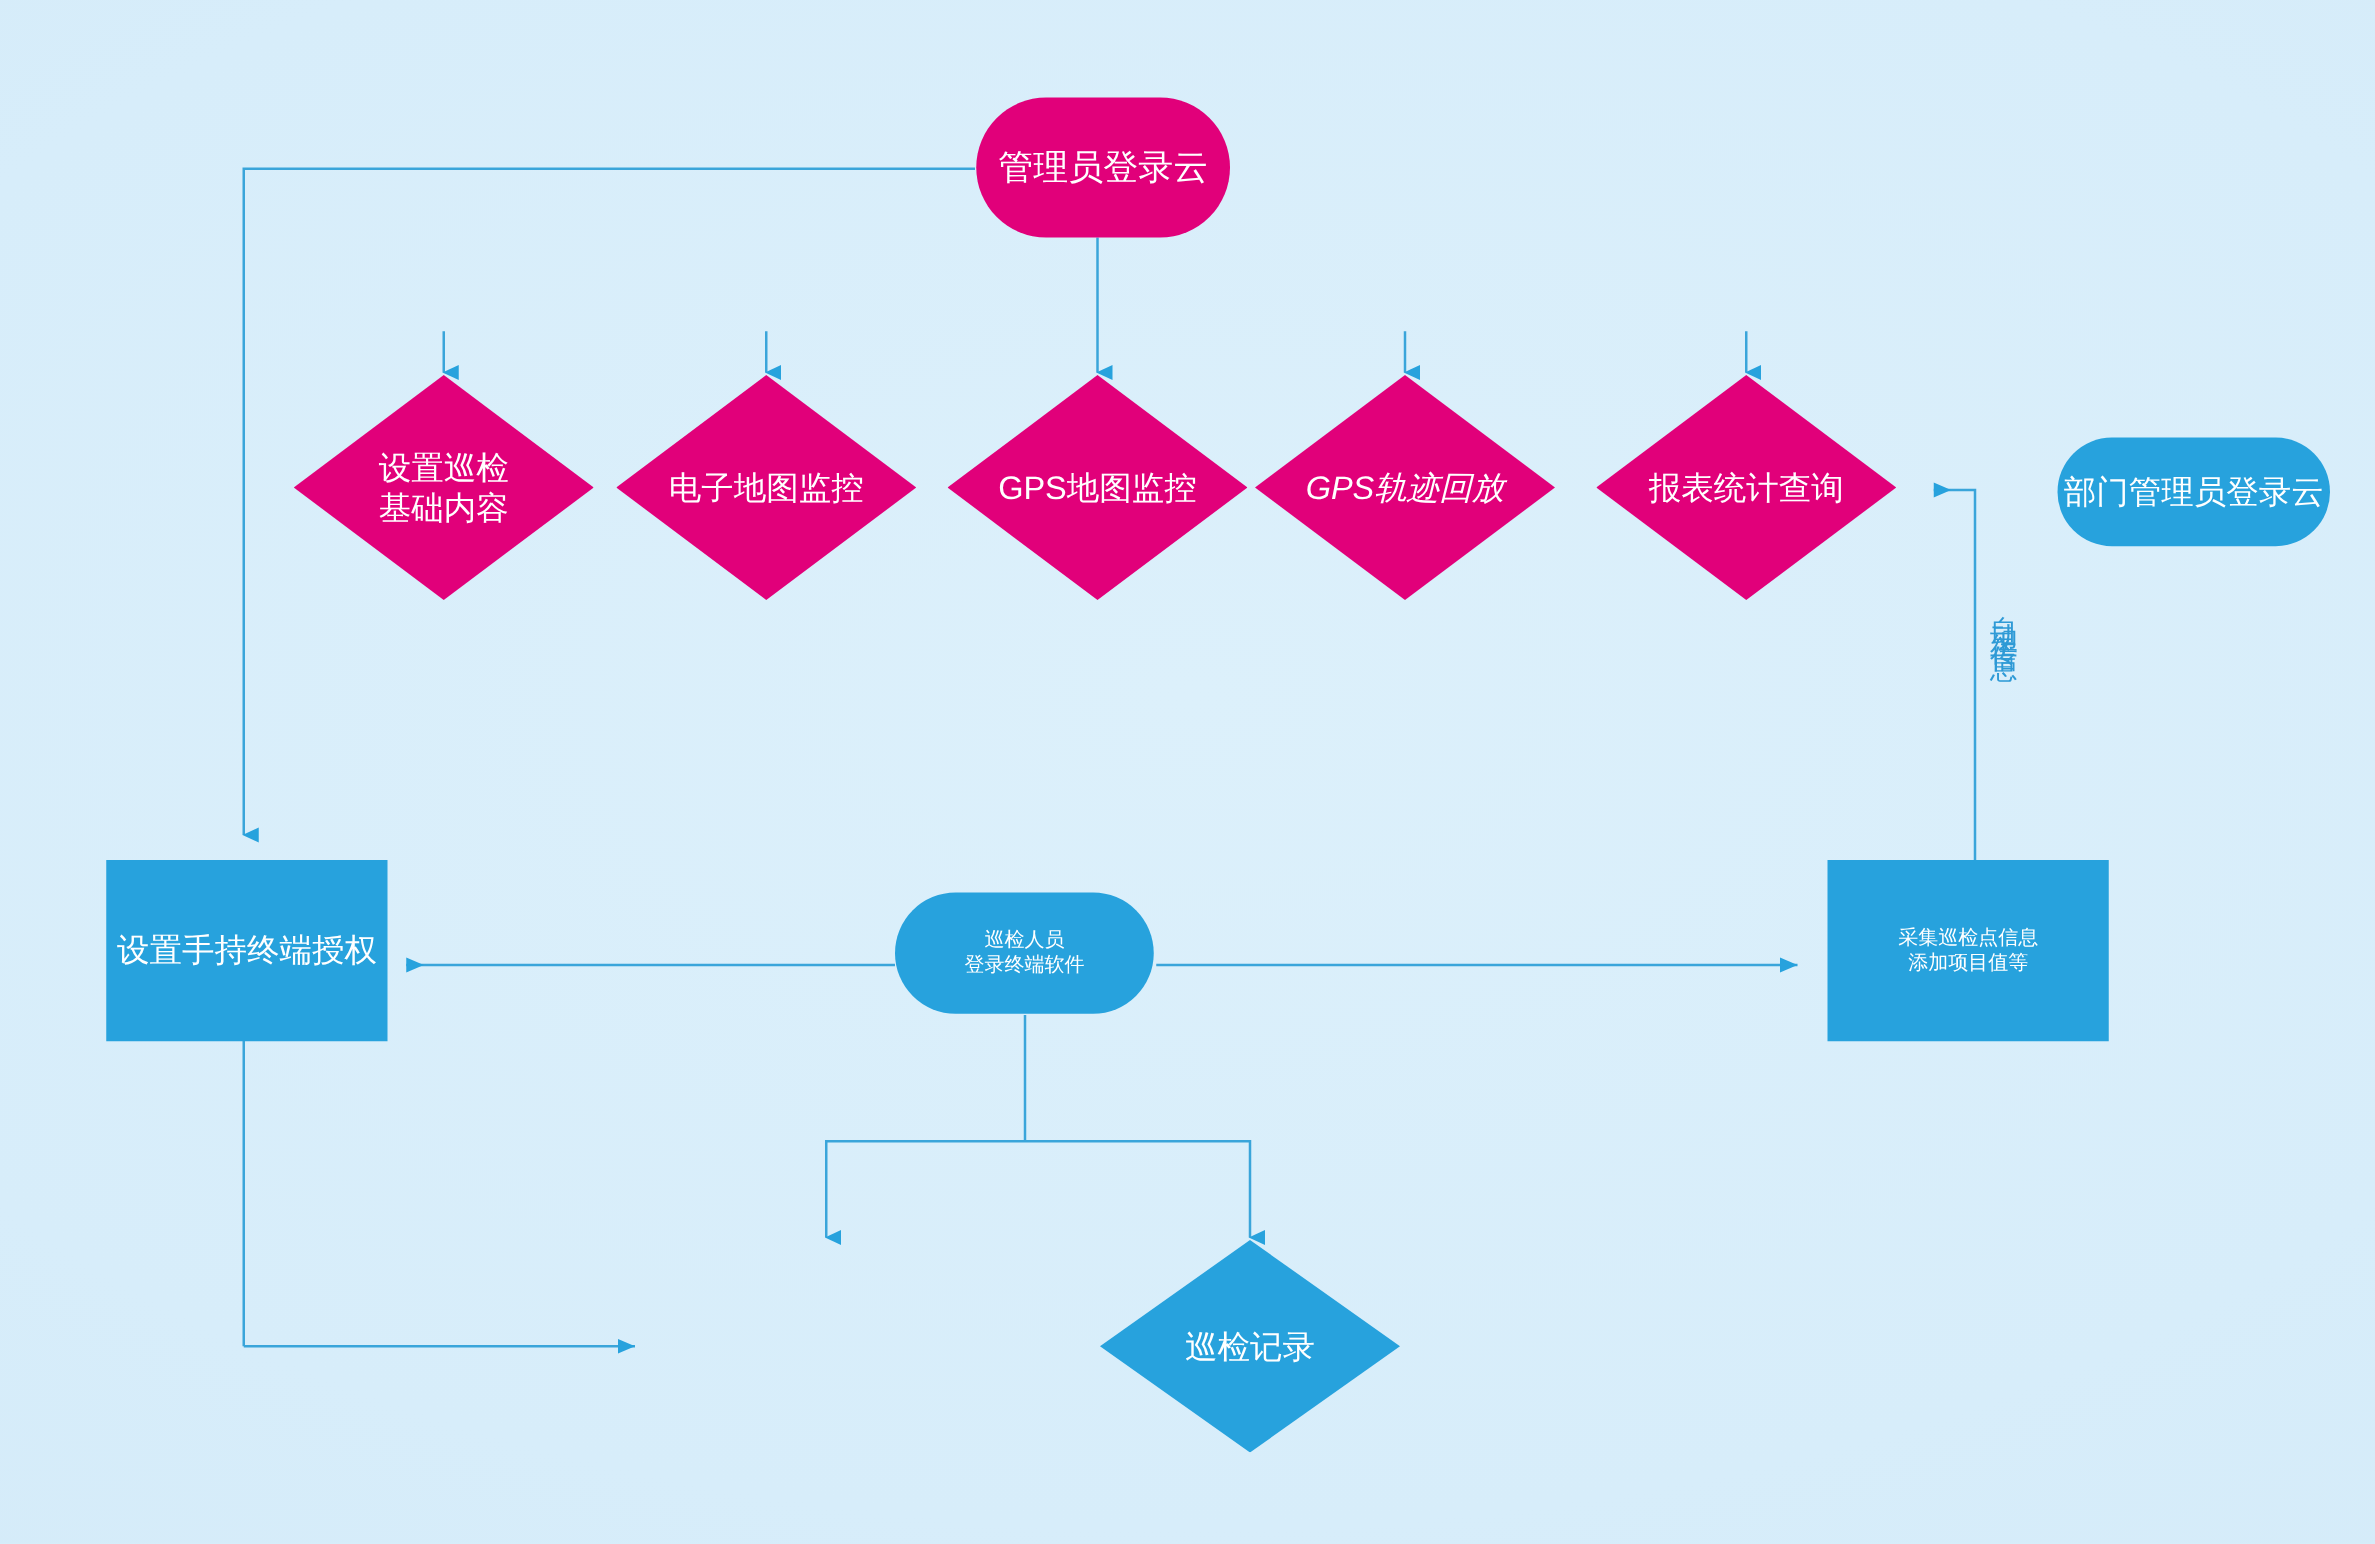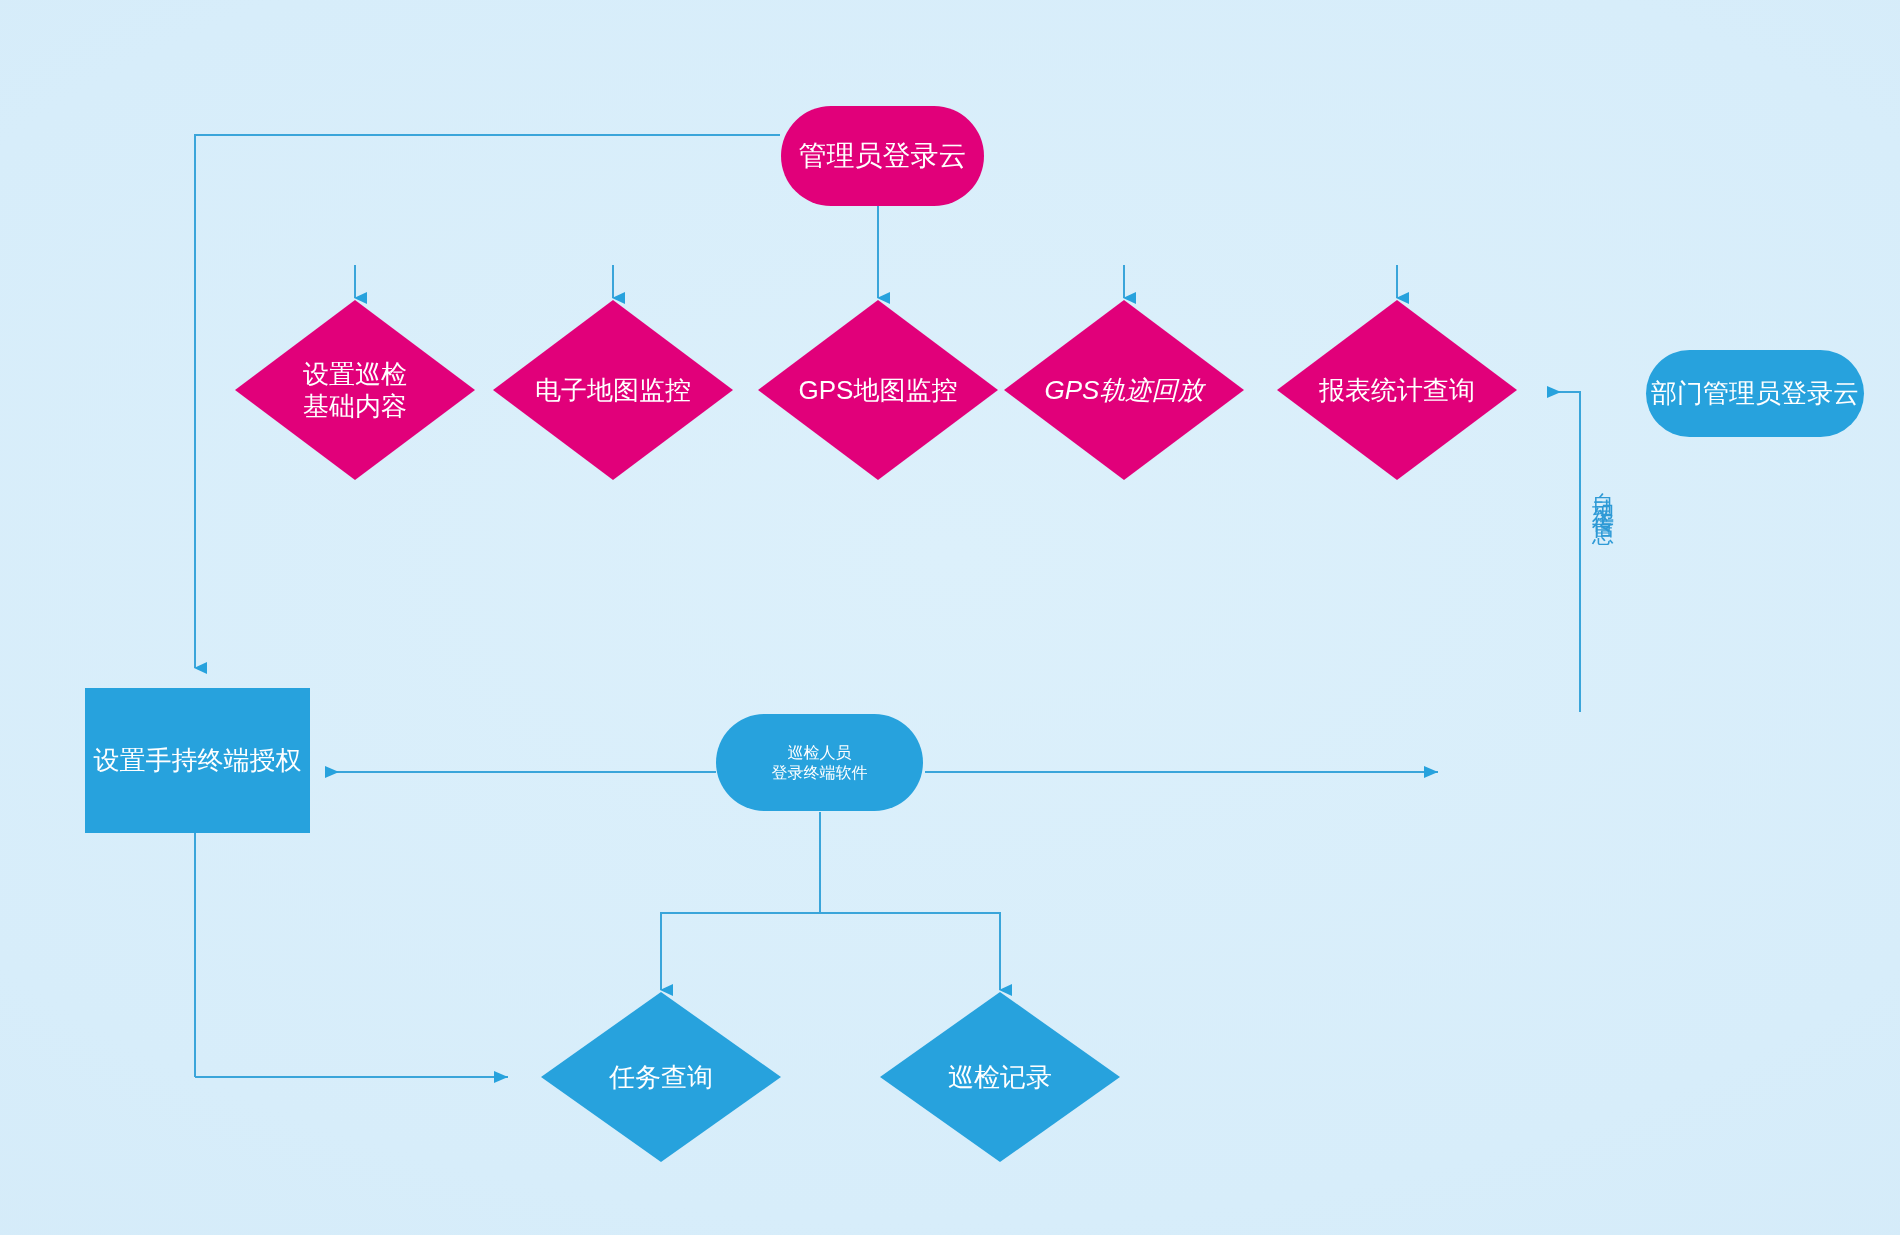--- a/index.html
+++ b/index.html
@@ -111,21 +111,21 @@
 
       <path d="M820,812 L820,913"></path>
       <path d="M820,913 L661,913 L661,990" marker-end="url(#arrDown)"></path>
       <path d="M820,913 L1000,913 L1000,990" marker-end="url(#arrDown)"></path>
 
       <path d="M195,832 L195,1077"></path>
       <path d="M195,1077 L508,1077" marker-end="url(#arrRight)"></path>
     </g>
   </svg>
 
-  <div class="node node-pill node-pink t28" style="left:781px; top:78px; width:203px; height:100px;margin-top:28px;">
+  <div class="node node-pill node-pink t28" style="left:781px; top:78px; width:203px; height:112px;">
     <span>管理员登录云</span>
   </div>
 
   <div class="node node-pill node-blue t26" style="left:1646px; top:350px; width:218px; height:87px;">
     <span>部门管理员登录云</span>
   </div>
 
   <div class="diamond-wrap" style="left:235px; top:300px; width:240px; height:180px;">
     <div class="diamond-shape node-pink"></div>
     <div class="diamond-label t26">设置巡检
@@ -156,24 +156,24 @@
 
   <div class="node node-blue node-rect t26" style="left:85px; top:688px; width:225px; height:145px;">
     <span>设置手持终端授权</span>
   </div>
 
   <div class="node node-pill node-blue t24" style="left:716px; top:714px; width:207px; height:97px;">
     <span>巡检人员
 登录终端软件</span>
   </div>
 
+  <div class="node node-blue node-rect t24" style="left:1462px; top:688px; width:225px; height:145px;">
+    <span>采集巡检点信息
+添加项目值等</span>
+  </div>
 
-  <div class="diamond-wrap" style="left:541px; top:992px; width:240px; height:170px;">
-    <div class="diamond-shape node-blue"></div>
-    <div class="diamond-label t26">任务查询</div>
-  </div>
 
   <div class="diamond-wrap" style="left:880px; top:992px; width:240px; height:170px;">
     <div class="diamond-shape node-blue"></div>
     <div class="diamond-label t26">巡检记录</div>
   </div>
 
 </div>
 
 </body></html>

